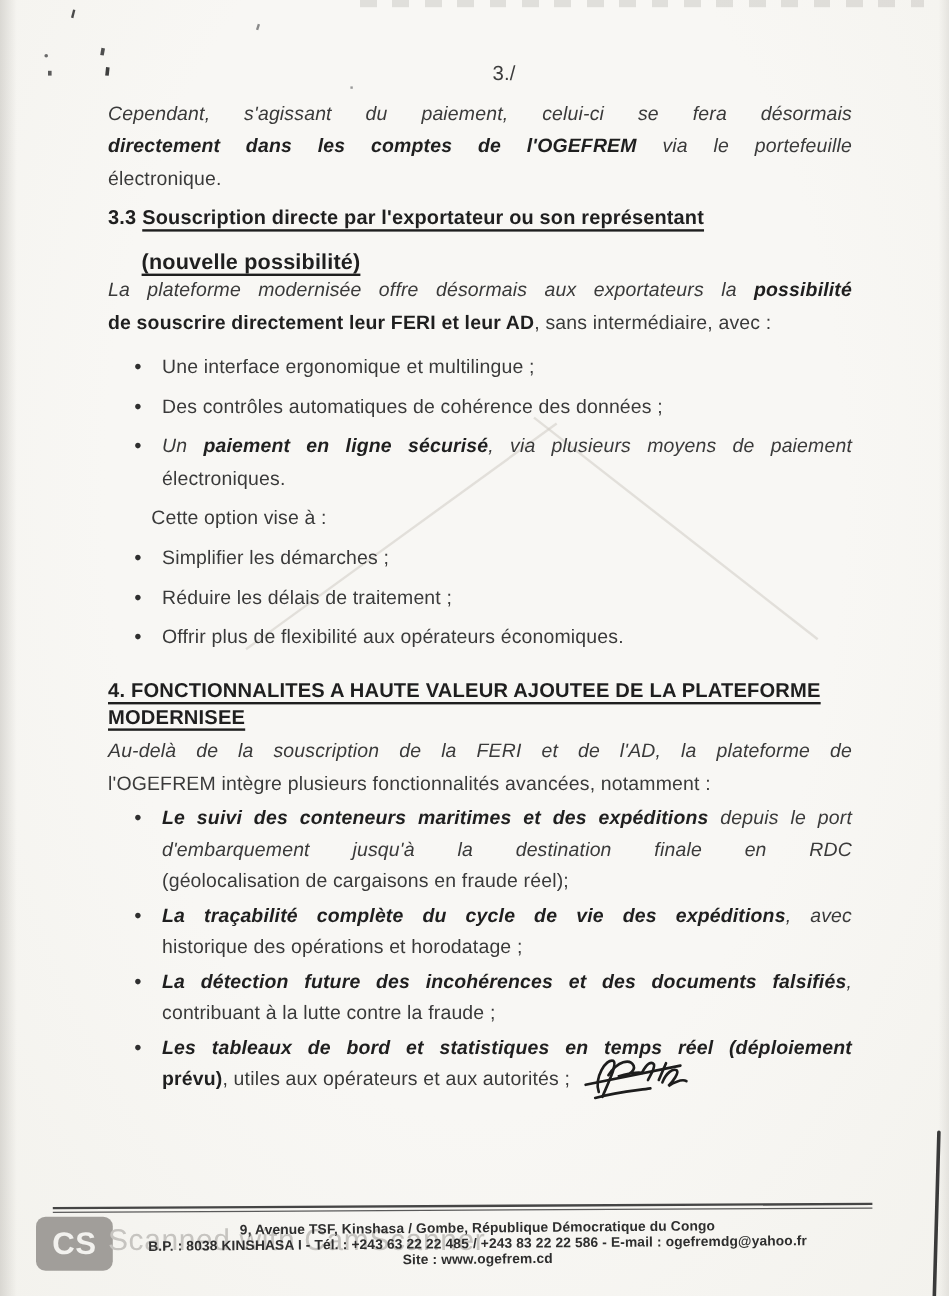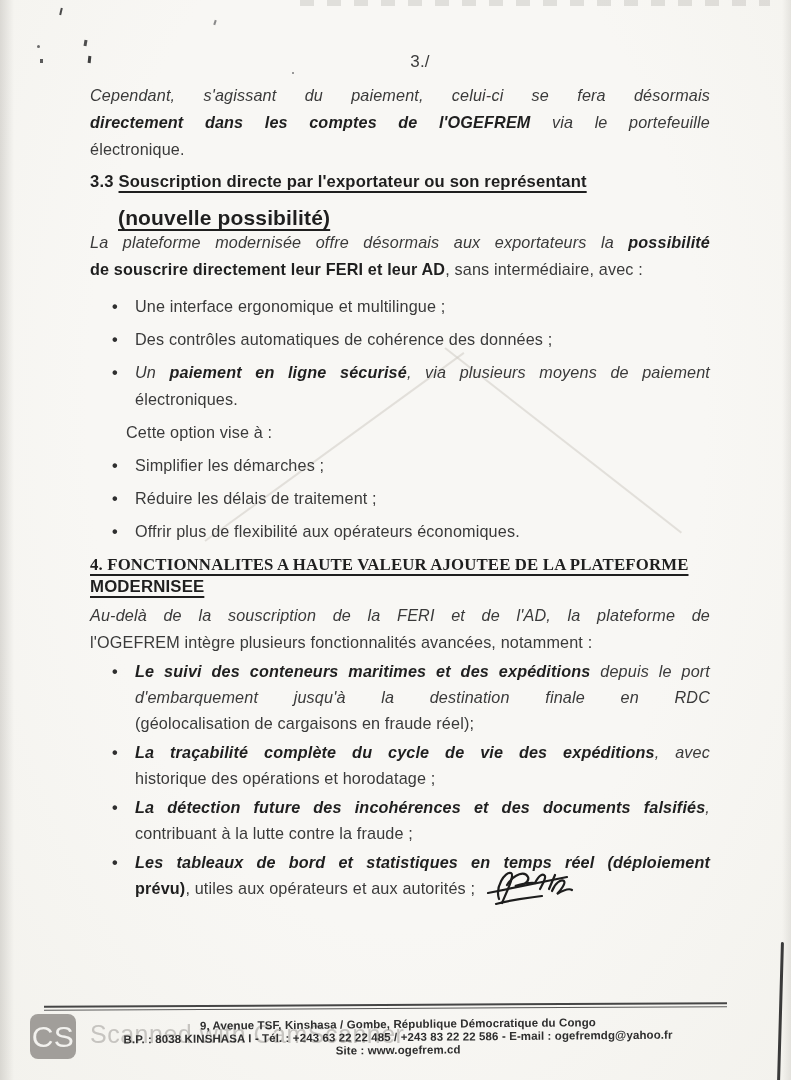--- a/index.html
+++ b/index.html
@@ -32,51 +32,51 @@
 
   .para { line-height:27px; }
   .jl { text-align:justify; text-align-last:justify;font-style:italic; }   
   .ll { text-align:left; }                               
   .b  { font-weight:bold; color:var(--ink-bold, #1f1f1f); }
   .u  { text-decoration:underline; text-decoration-thickness:1.6px; text-underline-offset:4px; }
 
   .p1 { margin-top:8px; }
   .h33 { margin-top:8px; font-weight:bold; color:var(--ink-bold,#1f1f1f); font-size:16.6px; line-height:22px; }
   .h33 .num { margin-right:5px; }
-  .h33sub { margin-top:14px; padding-left:28px; font-weight:bold; color:var(--ink-bold,#1f1f1f); font-size:21px; line-height:22px; }
+  .h33sub { margin-top:14px; padding-left:28px; font-weight:bold; color:var(--ink-bold,#1f1f1f); font-size:18px; line-height:22px; }
   .p2 { margin-top:0; }
 
   ul { list-style:none; margin:0; padding:0 0 0 45px; }
   li { position:relative; }
   li::before { content:"\2022"; position:absolute; left:-23px; top:0; font-weight:bold; color:#2f2f2f; }
   .ul1 { margin-top:10px; }
   .ul1 li, .ul2 li { line-height:27px; margin-bottom:6px; }
   .p3 { margin-top:4px; line-height:27px;margin-left:36px; }
   .ul2 { margin-top:6px; }
 
   .h4 { font-weight:bold; color:var(--ink-bold,#1f1f1f); font-size:16.8px; line-height:22px; }
-  .h4a { margin-top:9px;font-family:Liberation Serif, serif; }
+  .h4a { margin-top:20px; }
   .h4b { }
   .p4 { margin-top:4px; }
 
   .ul3 { margin-top:2px; }
   .ul3 li { line-height:26px; margin-bottom:3px; }
 
   .sig-line { position:relative; }
   .signature { position:absolute; left:348px; top:-14px; }
 
   .rule { position:absolute; left:44px; top:1004px; width:683px; transform:rotate(-0.3deg); }
   .rule .r1 { border-top:2.5px solid #454545; }
   .rule .r2 { border-top:1.5px solid #5a5a5a; margin-top:1.5px; }
 
   .watermark-badge {
-    position:absolute; left:30px; top:1014px; width:46px; height:45px;
+    position:absolute; left:30px; top:1014px; width:64px; height:45px;
     background:var(--badge-gray,#96938f); border-radius:8px; opacity:.88;
     display:flex; align-items:center; justify-content:center;
-    color:#f2f1ee; font-weight:normal; font-size:30px; letter-spacing:.5px;
+    color:#f2f1ee; font-weight:bold; font-size:26px; letter-spacing:.5px;
   }
   .watermark-label {
     position:absolute; left:90px; top:1020px; font-size:25px;
     color:var(--watermark-gray,#c6c4c0); letter-spacing:.5px; white-space:nowrap;
   }
   .footer {
     position:absolute; left:60px; right:55px; top:1018px; text-align:center;
     transform:rotate(-0.5deg);
     font-size:11.5px; line-height:13px; font-weight:bold; color:#2e2e2e; letter-spacing:.1px;
   }

